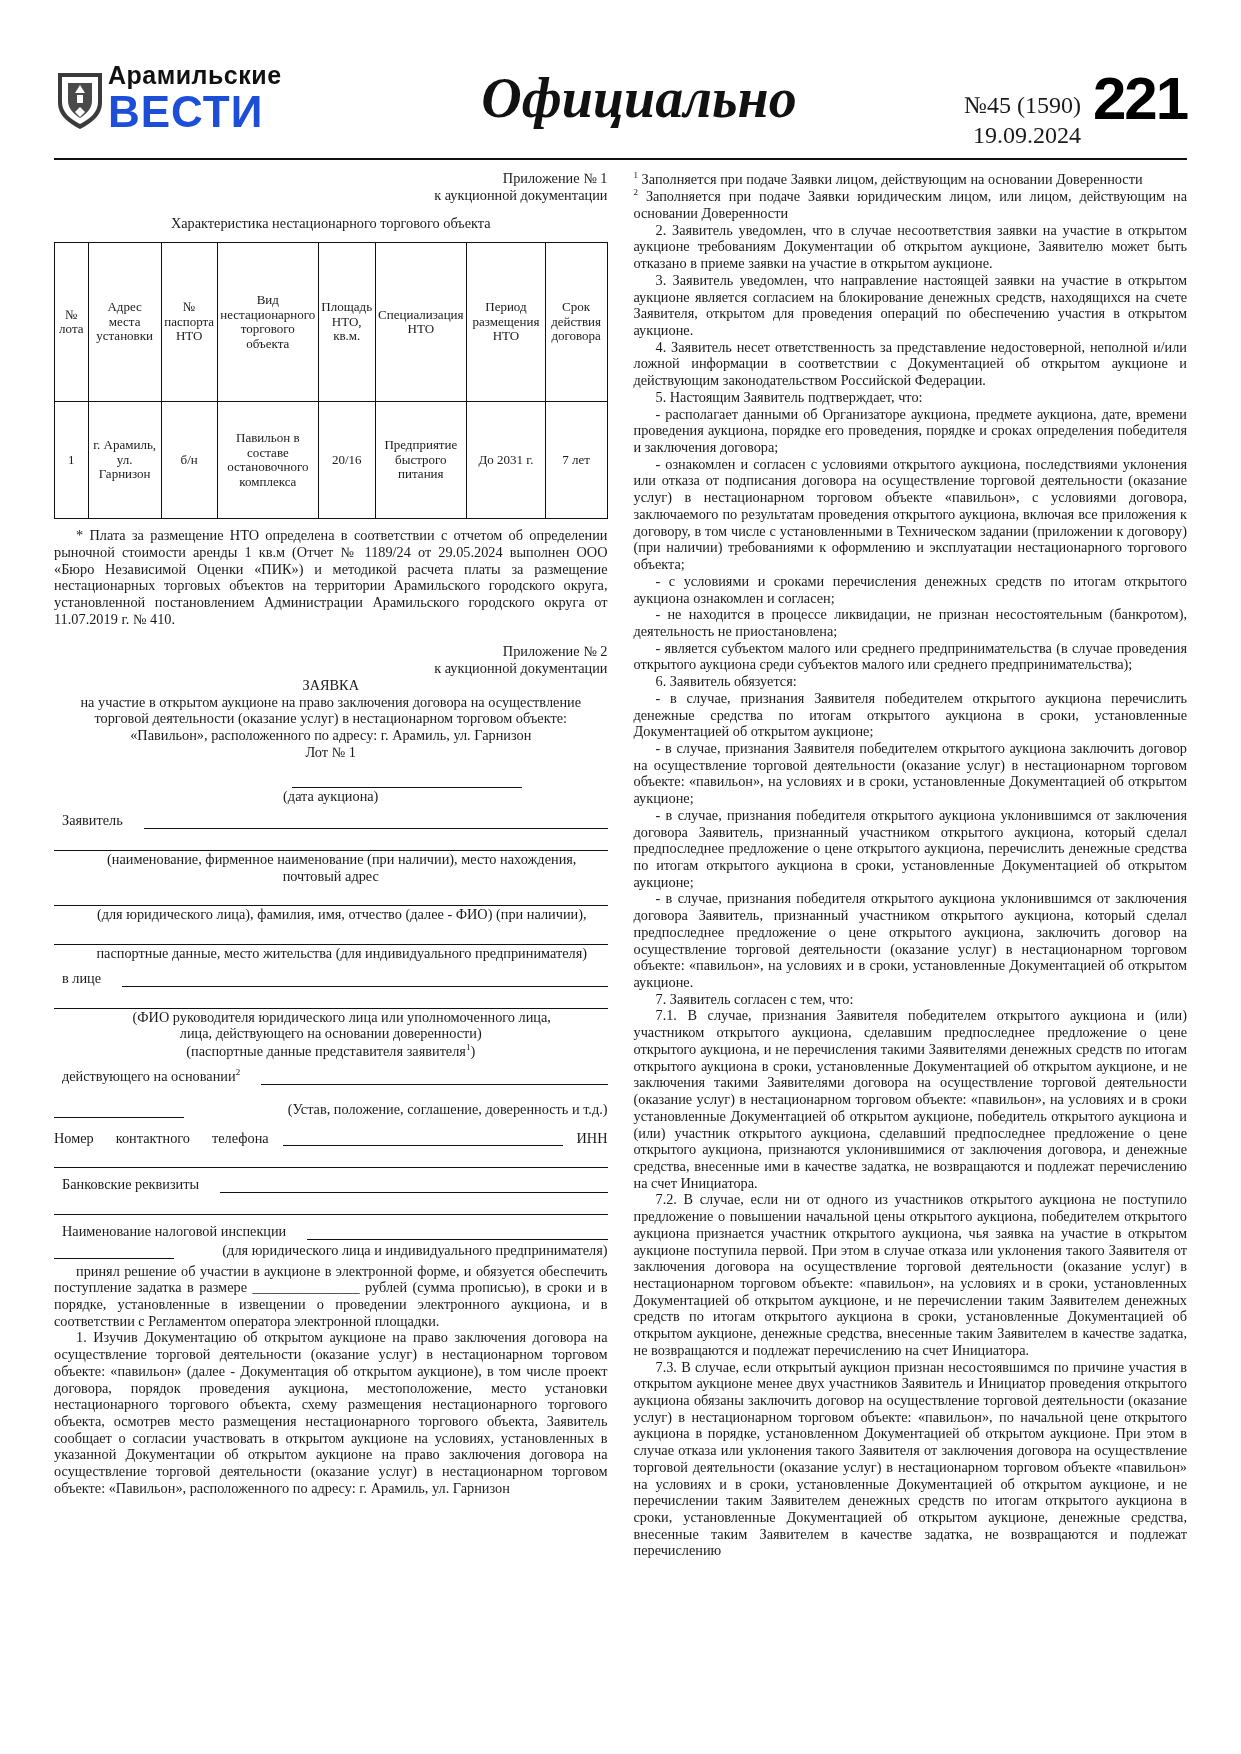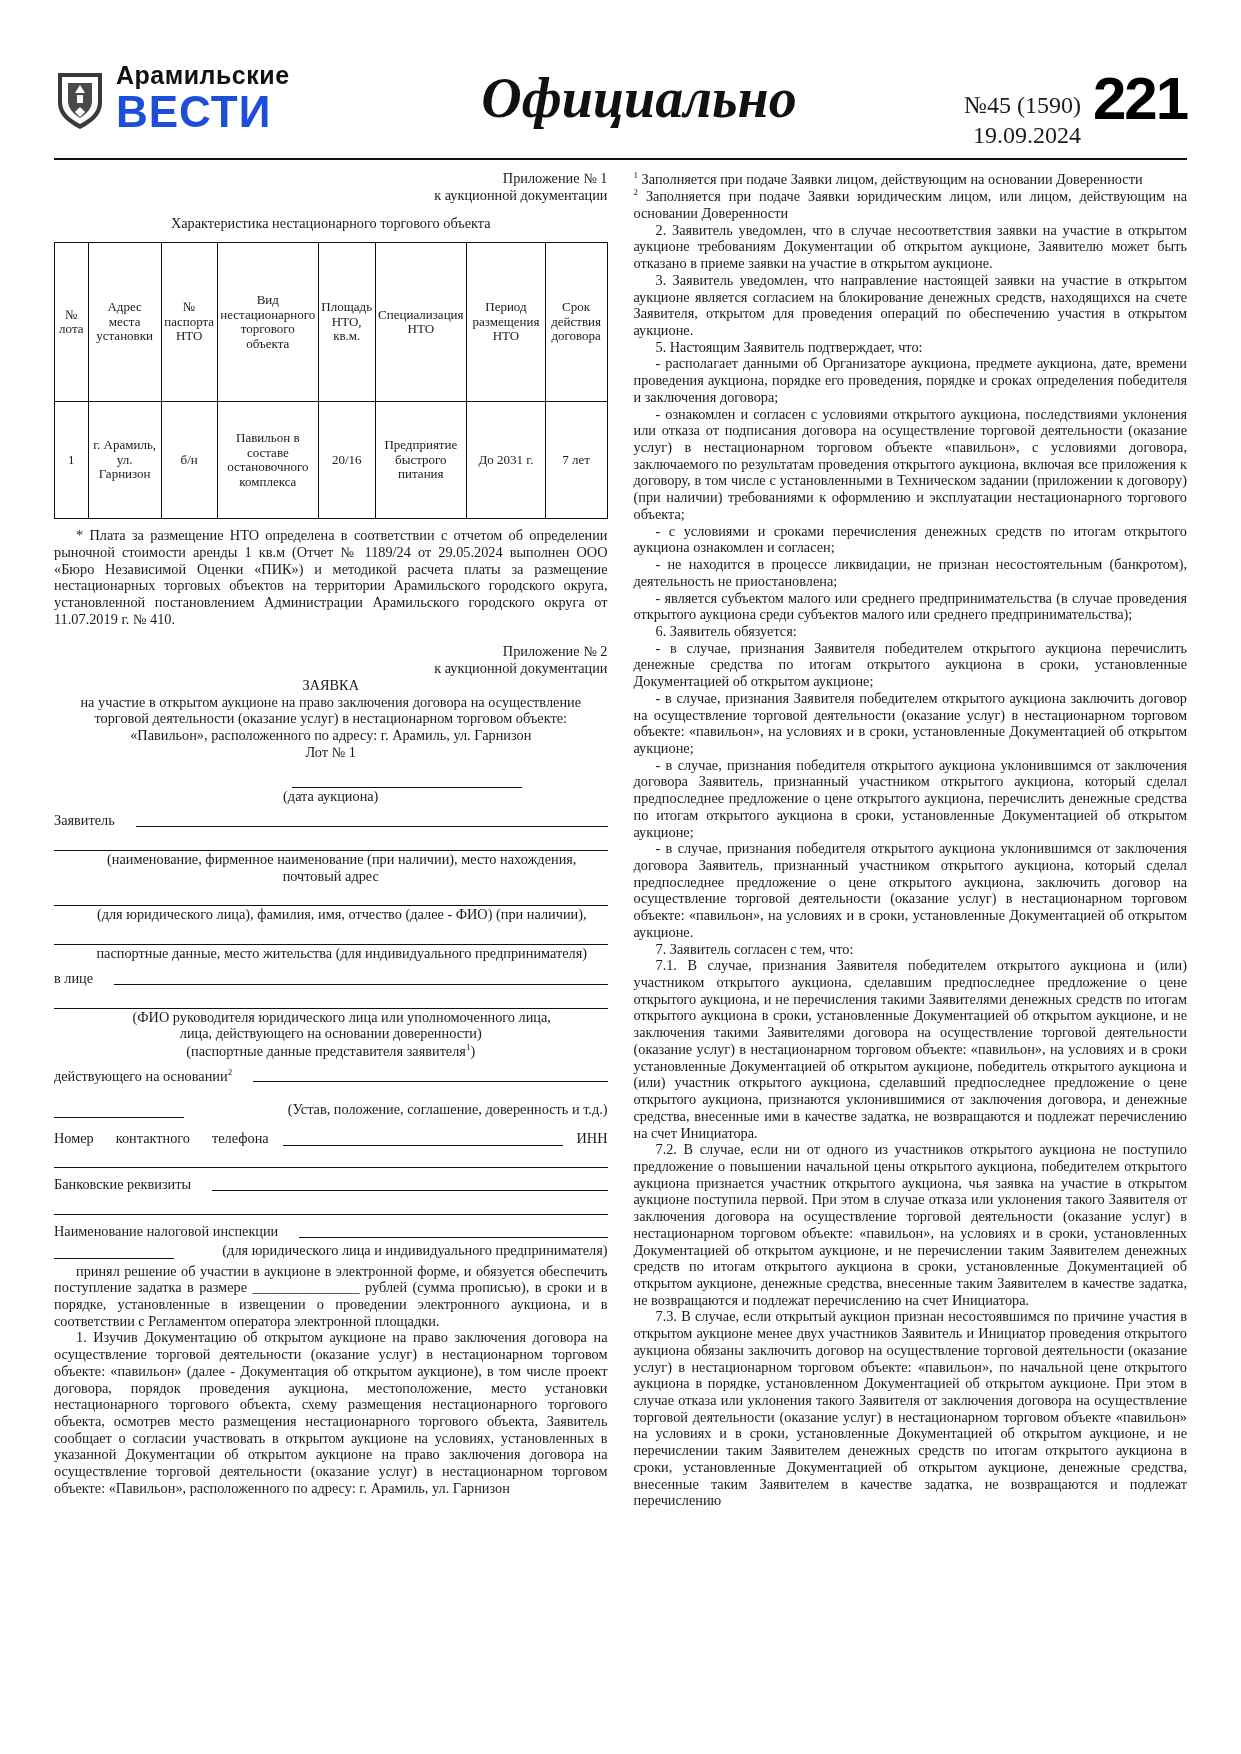--- a/index.html
+++ b/index.html
@@ -27,21 +27,21 @@
   .masthead {
     position: relative;
     height: 108px;
     margin: 44px 54px 0 54px;
     display: flex;
     align-items: center;
   }
   .logo-block {
     display: flex;
     align-items: center;
-    gap: 10px;
+    gap: 2px;
     width: 300px;
   }
   .crest {
     width: 52px;
     height: 62px;
     position: relative;
     flex: none;
   }
   .crest svg { display: block; }
   .logo-words {
@@ -138,23 +138,24 @@
   .gap16 { height: 16px; }
 
   
   .fline {
     border-bottom: 1px solid #111;
     height: 15px;
     margin-top: 6px;
   }
   .inline-label {
     display: flex;
-    align-items: flex-start;
+    align-items: flex-end;
     gap: 17px;
     margin-top: 8px;
+    margin-left: 8px;
   }
   .inline-label .lbl { white-space: nowrap; padding-right: 4px; }
   .inline-label .line { flex: 1; border-bottom: 1px solid #111; height: 14px; }
   .caption {
     text-align: center;
     text-indent: 0;
     font-size: 14.3px;
     line-height: 1.17;
     margin-top: 1px;
   }
@@ -305,20 +306,21 @@
       <div class="gap4"></div>
       <p>принял решение об участии в аукционе в электронной форме, и обязуется обеспечить поступление задатка в размере _______________ рублей (сумма прописью), в сроки и в порядке, установленные в извещении о проведении электронного аукциона, и в соответствии с Регламентом оператора электронной площадки.</p>
       <p>1. Изучив Документацию об открытом аукционе на право заключения договора на осуществление торговой деятельности (оказание услуг) в нестационарном торговом объекте: «павильон» (далее - Документация об открытом аукционе), в том числе проект договора, порядок проведения аукциона, местоположение, место установки нестационарного торгового объекта, схему размещения нестационарного торгового объекта, осмотрев место размещения нестационарного торгового объекта, Заявитель сообщает о согласии участвовать в открытом аукционе на условиях, установленных в указанной Документации об открытом аукционе на право заключения договора на осуществление торговой деятельности (оказание услуг) в нестационарном торговом объекте: «Павильон», расположенного по адресу: г. Арамиль, ул. Гарнизон</p>
     </div>
 
     <div class="col">
       <p class="noind"><span class="sup">1</span> <span>Заполняется при подаче Заявки лицом, действующим на основании Доверенности</span></p>
       <p class="noind"><span class="sup">2</span> <span>Заполняется при подаче Заявки юридическим лицом, или лицом, действующим на основании Доверенности</span></p>
       <p>2. Заявитель уведомлен, что в случае несоответствия заявки на участие в открытом аукционе требованиям Документации об открытом аукционе, Заявителю может быть отказано в приеме заявки на участие в открытом аукционе.</p>
       <p>3. Заявитель уведомлен, что направление настоящей заявки на участие в открытом аукционе является согласием на блокирование денежных средств, находящихся на счете Заявителя, открытом для проведения операций по обеспечению участия в открытом аукционе.</p>
+      <p>4. Заявитель несет ответственность за представление недостоверной, неполной и/или ложной информации в соответствии с Документацией об открытом аукционе и действующим законодательством Российской Федерации.</p>
       <p>5. Настоящим Заявитель подтверждает, что:</p>
       <p>- располагает данными об Организаторе аукциона, предмете аукциона, дате, времени проведения аукциона, порядке его проведения, порядке и сроках определения победителя и заключения договора;</p>
       <p>- ознакомлен и согласен с условиями открытого аукциона, последствиями уклонения или отказа от подписания договора на осуществление торговой деятельности (оказание услуг) в нестационарном торговом объекте «павильон», с условиями договора, заключаемого по результатам проведения открытого аукциона, включая все приложения к договору, в том числе с установленными в Техническом задании (приложении к договору) (при наличии) требованиями к оформлению и эксплуатации нестационарного торгового объекта;</p>
       <p>- с условиями и сроками перечисления денежных средств по итогам открытого аукциона ознакомлен и согласен;</p>
       <p>- не находится в процессе ликвидации, не признан несостоятельным (банкротом), деятельность не приостановлена;</p>
       <p>- является субъектом малого или среднего предпринимательства (в случае проведения открытого аукциона среди субъектов малого или среднего предпринимательства);</p>
       <p>6. Заявитель обязуется:</p>
       <p>- в случае, признания Заявителя победителем открытого аукциона перечислить денежные средства по итогам открытого аукциона в сроки, установленные Документацией об открытом аукционе;</p>
       <p>- в случае, признания Заявителя победителем открытого аукциона заключить договор на осуществление торговой деятельности (оказание услуг) в нестационарном торговом объекте: «павильон», на условиях и в сроки, установленные Документацией об открытом аукционе;</p>
       <p>- в случае, признания победителя открытого аукциона уклонившимся от заключения договора Заявитель, признанный участником открытого аукциона, который сделал предпоследнее предложение о цене открытого аукциона, перечислить денежные средства по итогам открытого аукциона в сроки, установленные Документацией об открытом аукционе;</p>

